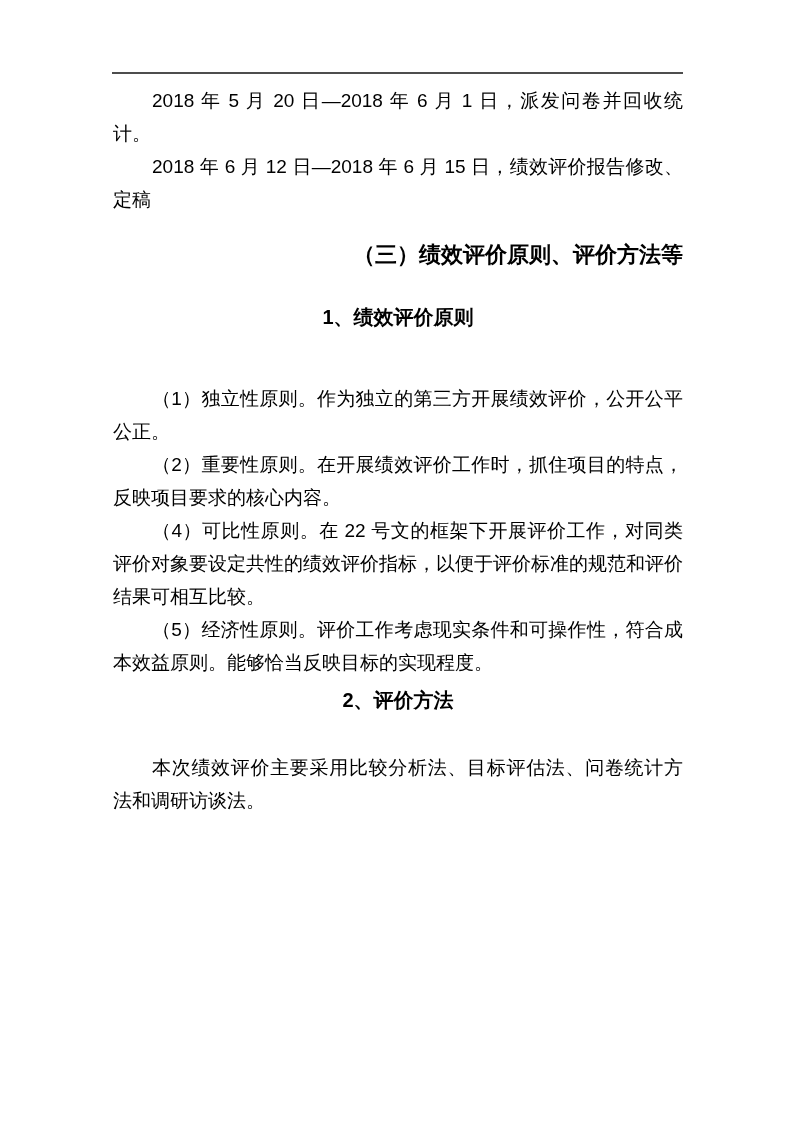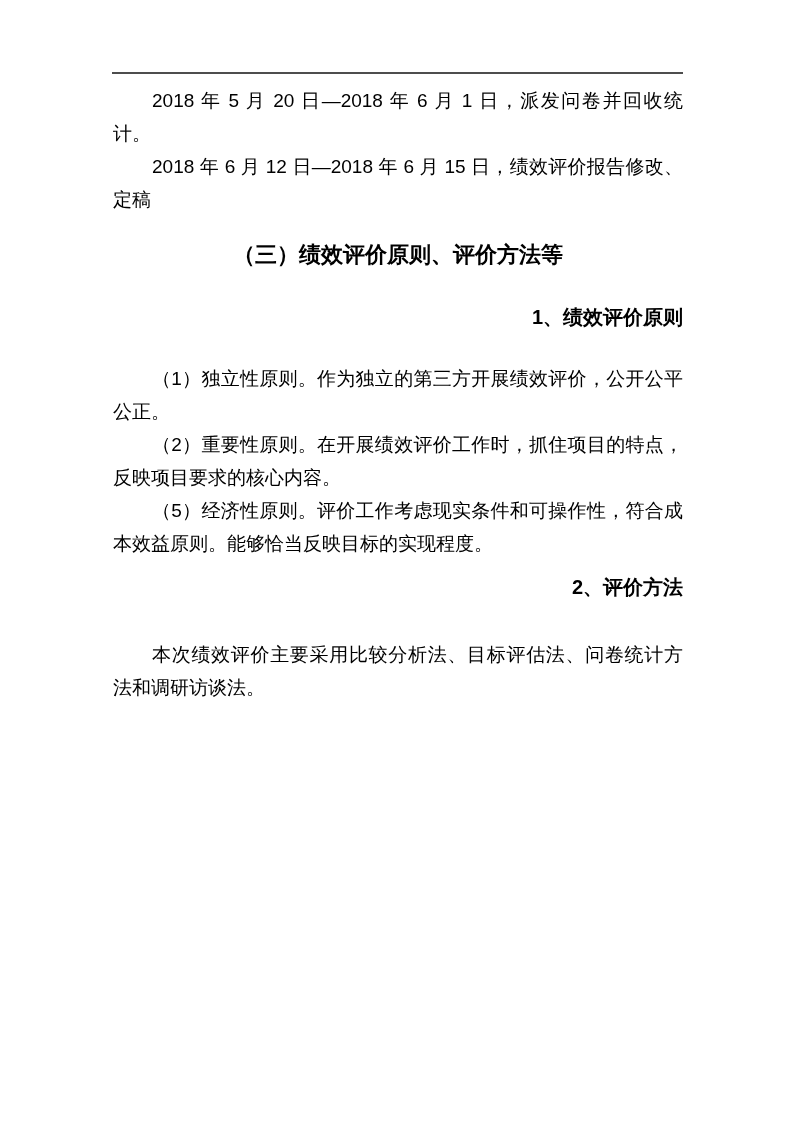--- a/index.html
+++ b/index.html
@@ -38,34 +38,34 @@
     text-align: justify;
     text-indent: 39px;
     font-weight: 400;
     word-break: break-all;
   }
   h2.section-heading {
     margin: 24px 0 0 0;
     font-size: 22px;
     line-height: 30px;
     font-weight: 700;
-    text-align: center;
+    text-align: right;
   }
   h3.sub-heading {
     margin: 34px 0 0 0;
     font-size: 20px;
     line-height: 26px;
     font-weight: 700;
-    text-align: right;
+    text-align: center;
   }
   h3.sub-heading.methods {
-    margin-top: 14px;
+    margin-top: 8px;
   }
   p.first-after-heading {
-    margin-top: 32px;
+    margin-top: 52px;
   }
   p.methods-text {
     margin-top: 38px;
   }
   .page-number {
     position: absolute;
     left: 0;
     right: 0;
     top: 997px;
     text-align: right;
@@ -91,20 +91,21 @@
 
     <h2 class="section-heading">（三）绩效评价原则、评价方法等</h2>
 
     <h3 class="sub-heading">1、绩效评价原则</h3>
 
     <p class="body-text first-after-heading">（1）独立性原则。作为独立的第三方开展绩效评价，公开公平公正。</p>
 
     <p class="body-text">（2）重要性原则。在开展绩效评价工作时，抓住项目的特点，反映项目要求的核心内容。</p>
 
 
+    <p class="body-text">（4）可比性原则。在 22 号文的框架下开展评价工作，对同类评价对象要设定共性的绩效评价指标，以便于评价标准的规范和评价结果可相互比较。</p>
 
     <p class="body-text">（5）经济性原则。评价工作考虑现实条件和可操作性，符合成本效益原则。能够恰当反映目标的实现程度。</p>
 
     <h3 class="sub-heading methods">2、评价方法</h3>
 
     <p class="body-text methods-text">本次绩效评价主要采用比较分析法、目标评估法、问卷统计方法和调研访谈法。</p>
 
   </div>
 
   <div class="page-number">18</div>

